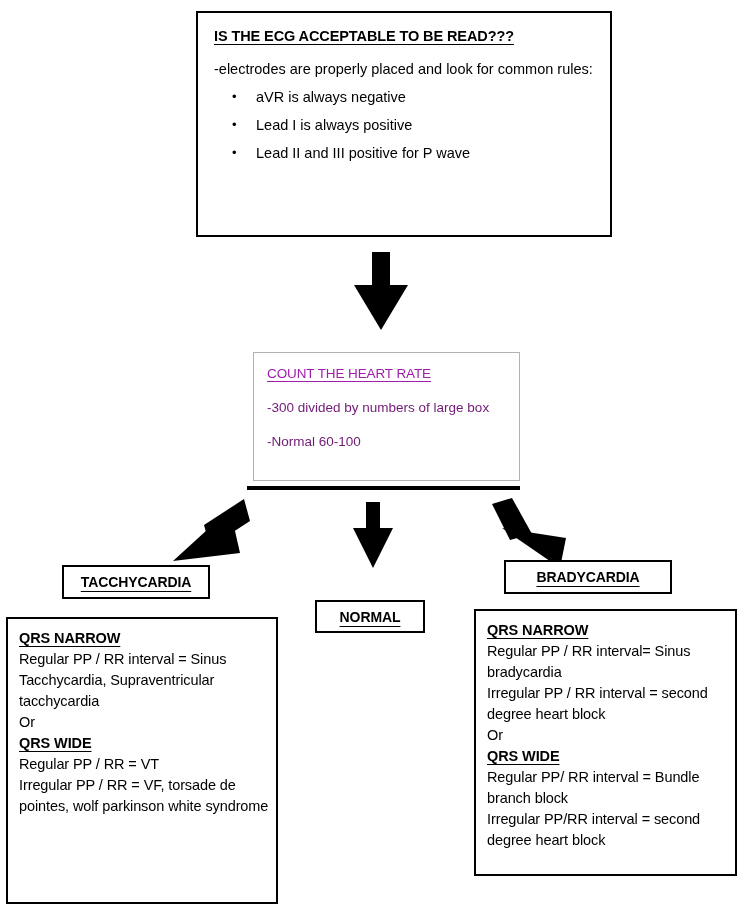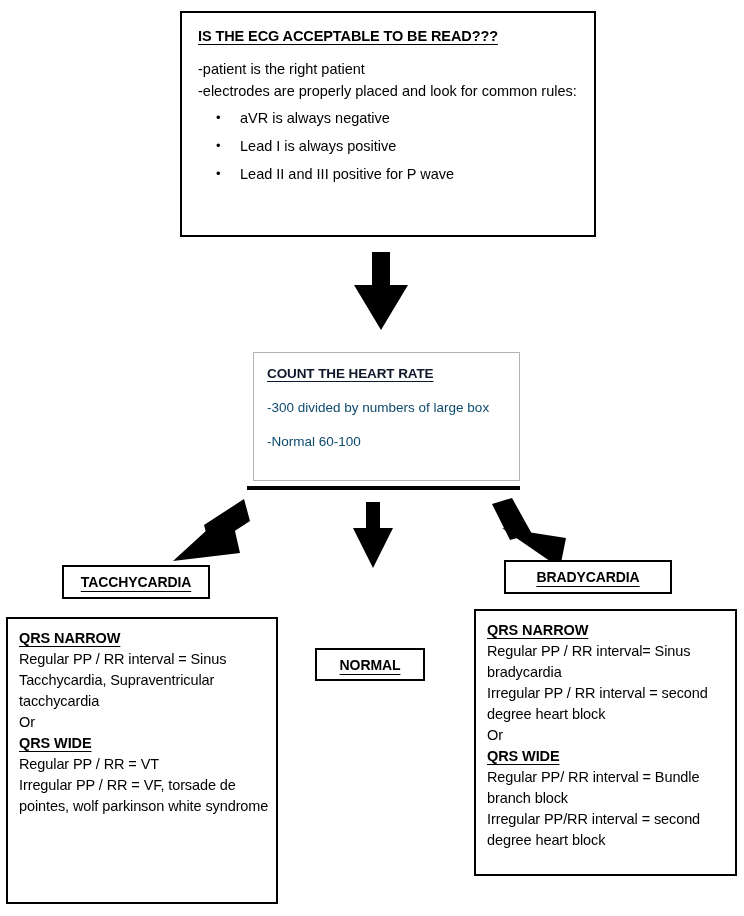--- a/index.html
+++ b/index.html
@@ -33,21 +33,21 @@
     letter-spacing: -0.1px;
   }
   .body-text {
     font-size: 14.5px;
     line-height: 21px;
     letter-spacing: -0.1px;
   }
 
   
   #top-box {
-    left: 180px;
+    left: 196px;
     top: 11px;
     width: 416px;
     height: 226px;
     padding: 14px 16px 0 16px;
   }
   #top-box .hdr { font-size: 14.5px; }
   #top-box .lines {
     margin-top: 14px;
     font-size: 14.5px;
     line-height: 21.5px;
@@ -73,29 +73,29 @@
   #hr-box {
     left: 253px;
     top: 352px;
     width: 267px;
     height: 129px;
     border: 1px solid #b3b3b3;
     color: #7a7a7a;
     padding: 11px 0 0 13px;
   }
   #hr-box .hdr {
-    color: #0f172a;
+    color: #a21caf;
     font-size: 13.5px;
-    font-weight: bold;
+    font-weight: normal;
   }
   #hr-box .lines {
     margin-top: 13px;
     font-size: 13.5px;
     line-height: 25px;
-    color: #0c4a6e;
+    color: #701a75;
   }
   #hr-rule {
     position: absolute;
     left: 247px;
     top: 486px;
     width: 273px;
     height: 4px;
     background: #000000;
   }
 
@@ -103,21 +103,21 @@
   .label-box {
     display: flex;
     align-items: center;
     justify-content: center;
   }
   .label-box .hdr {
     font-size: 14px;
     text-underline-offset: 4px;
   }
   #tacchy-label { left: 62px;  top: 565px; width: 148px; height: 34px; }
-  #normal-label { left: 315px; top: 600px; width: 110px; height: 33px; margin-top: 48px; }
+  #normal-label { left: 315px; top: 600px; width: 110px; height: 33px; }
   #brady-label  { left: 504px; top: 560px; width: 168px; height: 34px; }
 
   
   #tacchy-box {
     left: 6px; top: 617px; width: 272px; height: 287px;
     padding: 9px 0 0 11px;
   }
   #brady-box {
     left: 474px; top: 609px; width: 263px; height: 267px;
     padding: 9px 0 0 11px;
@@ -135,21 +135,20 @@
   .arrow { position: absolute; }
 </style>
 </head>
 <body>
 
 <div id="canvas">
 
   <div class="box" id="top-box">
     <span class="hdr">IS THE ECG ACCEPTABLE TO BE READ???</span>
     <div class="lines">
-      <div>-patient is the right patient</div>
       <div>-electrodes are properly placed and look for common rules:</div>
       <ul>
         <li>aVR is always negative</li>
         <li>Lead I is always positive</li>
         <li>Lead II and III positive for P wave</li>
       </ul>
     </div>
   </div>
 
   <svg class="arrow" style="left:350px; top:252px;" width="62" height="80" viewBox="0 0 62 80">

